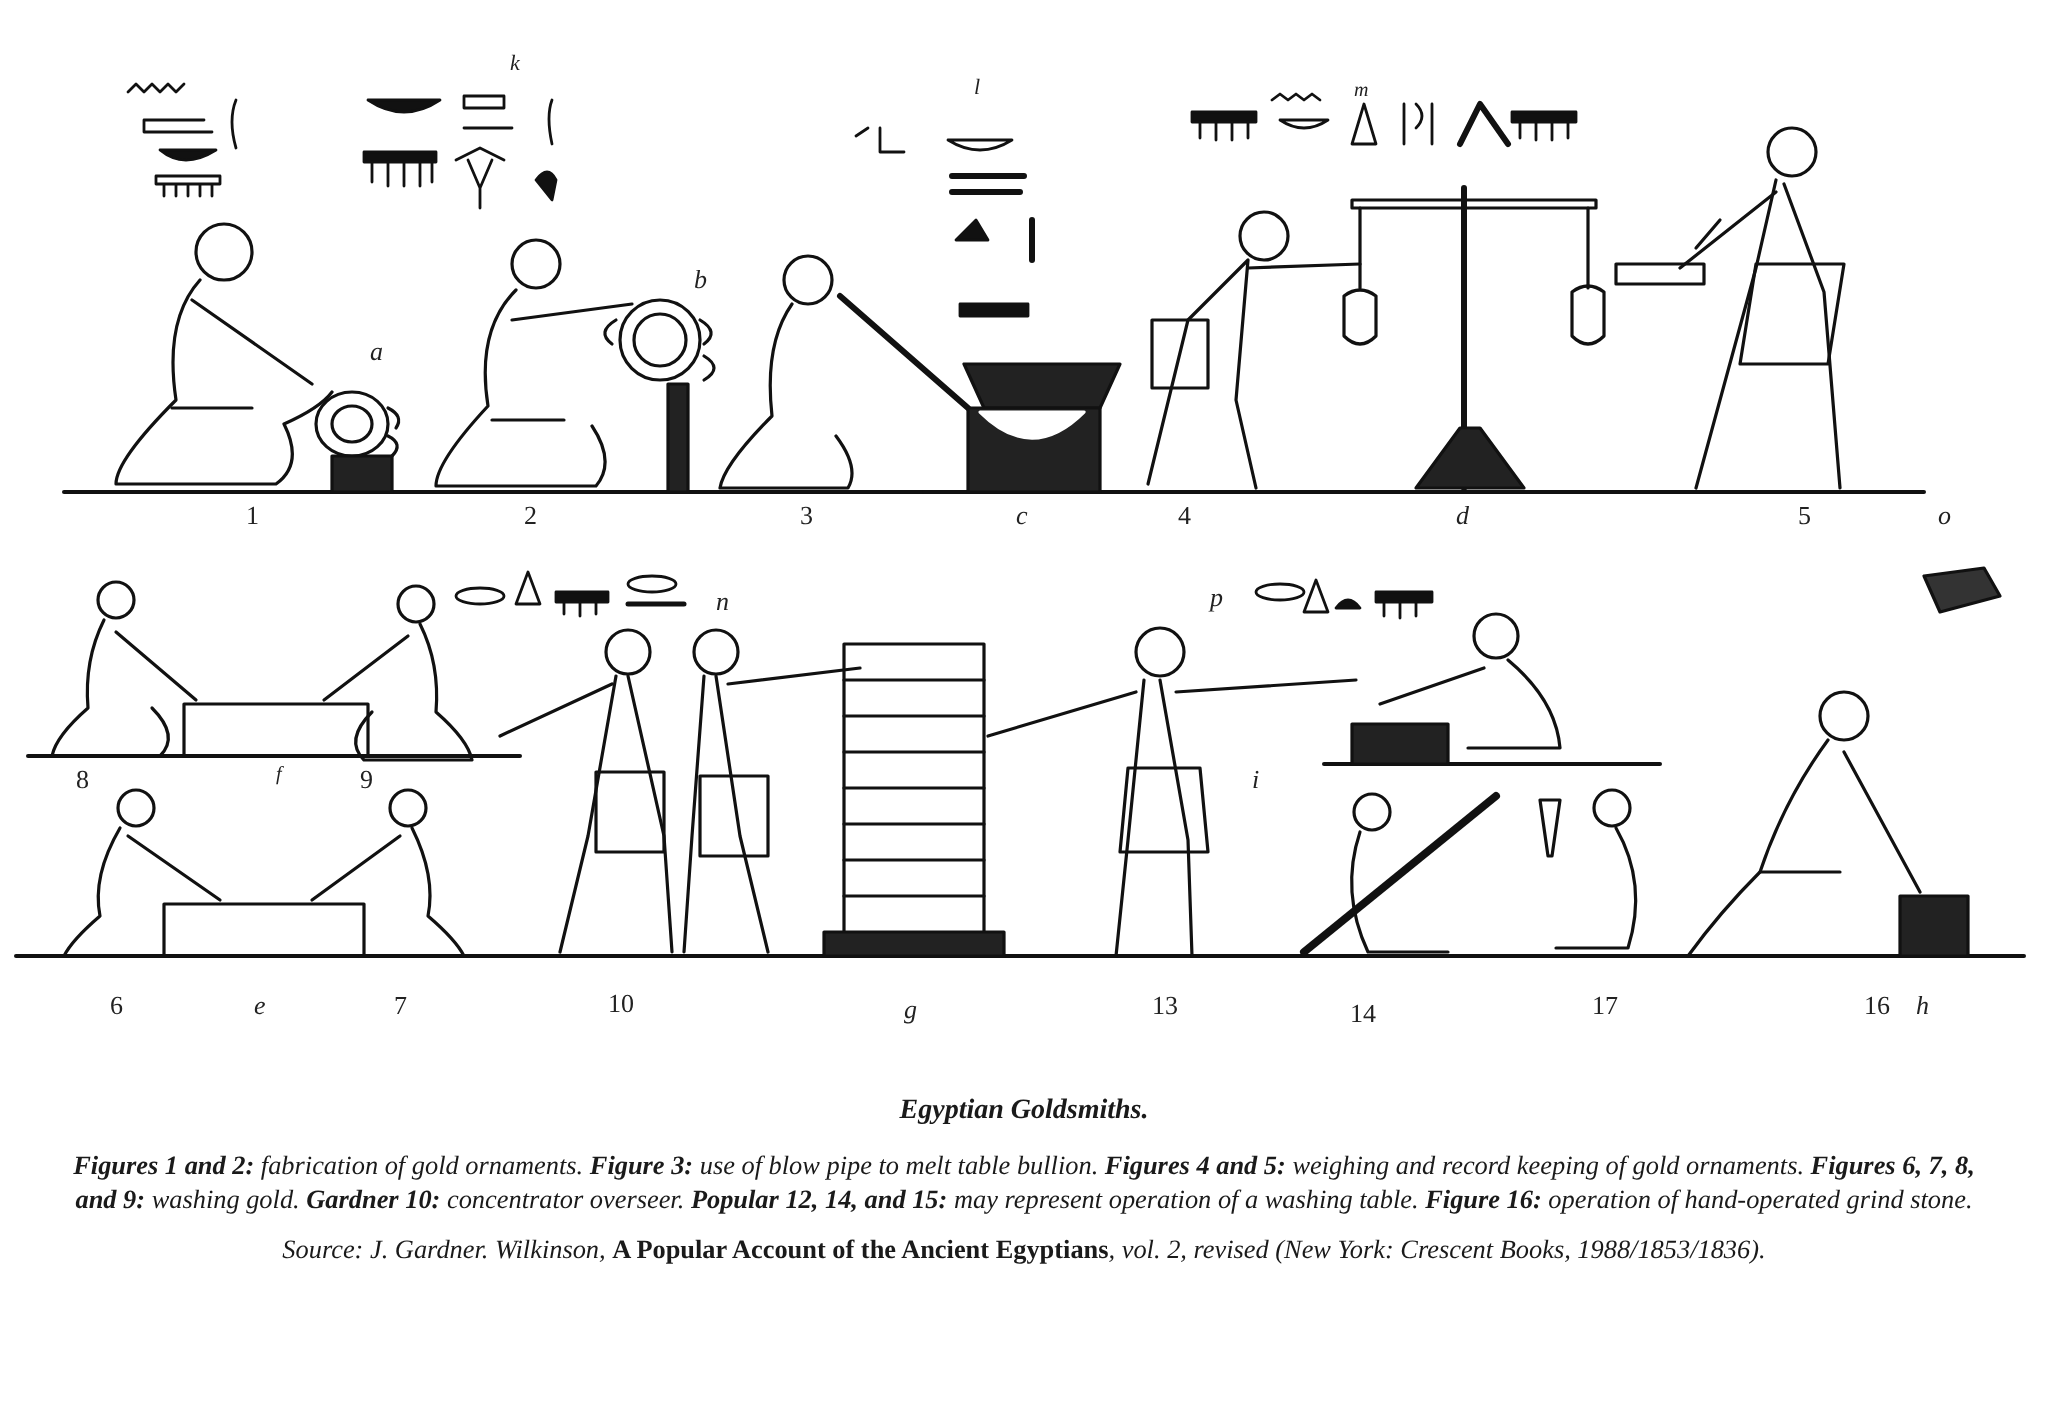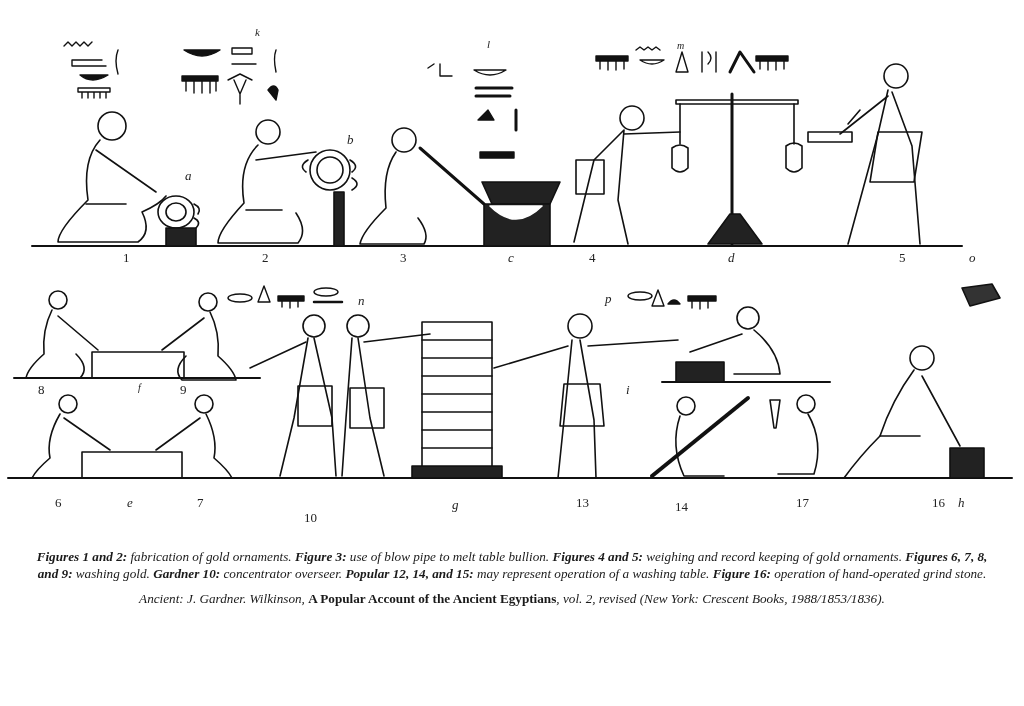--- a/index.html
+++ b/index.html
@@ -228,38 +228,39 @@
   <span class="lbl it" style="left:255px;top:26px;font-size:11px">k</span>
   <span class="lbl it" style="left:487px;top:38px;font-size:11px">l</span>
   <span class="lbl it" style="left:677px;top:40px;font-size:10px">m</span>
 
   <span class="lbl" style="left:38px;top:382px">8</span>
   <span class="lbl it" style="left:138px;top:382px;font-size:10px">f</span>
   <span class="lbl" style="left:180px;top:382px">9</span>
   <span class="lbl" style="left:55px;top:495px">6</span>
   <span class="lbl it" style="left:127px;top:495px">e</span>
   <span class="lbl" style="left:197px;top:495px">7</span>
-  <span class="lbl" style="left:304px;top:510px">10</span>
+  <span class="lbl" style="left:304px;top:494px">10</span>
   <span class="lbl it" style="left:358px;top:293px">n</span>
   <span class="lbl it" style="left:452px;top:497px">g</span>
   <span class="lbl it" style="left:605px;top:291px">p</span>
   <span class="lbl it" style="left:626px;top:382px">i</span>
   <span class="lbl" style="left:576px;top:495px">13</span>
   <span class="lbl" style="left:675px;top:499px">14</span>
   <span class="lbl" style="left:796px;top:495px">17</span>
   <span class="lbl" style="left:932px;top:495px">16</span>
   <span class="lbl it" style="left:958px;top:495px">h</span>
 </div>
 
 <div id="caption">
+  <div id="cap-title">Egyptian Goldsmiths.</div>
   <div id="cap-body">
     <b>Figures 1 and 2:</b><span> fabrication of gold ornaments.  </span>
     <b>Figure 3:</b><span>  use of blow pipe to melt table bullion.  </span>
     <b>Figures 4 and 5:</b><span>  weighing and record keeping of gold ornaments.  </span>
     <b>Figures 6, 7, 8, and 9:</b><span>  washing gold.  </span>
     <b>Gardner 10:</b><span>  concentrator overseer.  </span>
     <b>Popular 12, 14, and 15:</b><span>  may represent operation of a washing table.  </span>
     <b>Figure 16:</b><span>  operation of hand-operated grind stone.</span>
   </div>
   <div id="cap-source">
-    <span>Ancient:  J. Gardner. Wilkinson, </span><span class="up">A Popular Account of the Ancient Egyptians</span><span>, vol. 2, revised (New York:  Crescent Books, 1988/1853/1836).</span>
+    <span>Source:  J. Gardner. Wilkinson, </span><span class="up">A Popular Account of the Ancient Egyptians</span><span>, vol. 2, revised (New York:  Crescent Books, 1988/1853/1836).</span>
   </div>
 </div>
 
 </body></html>

